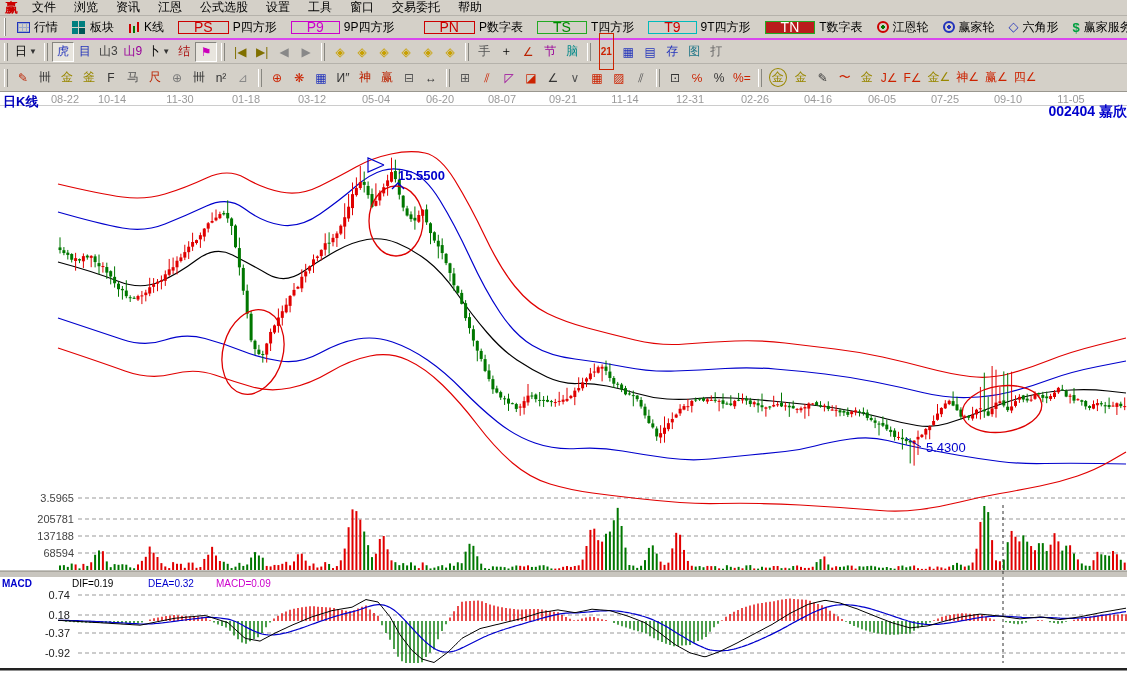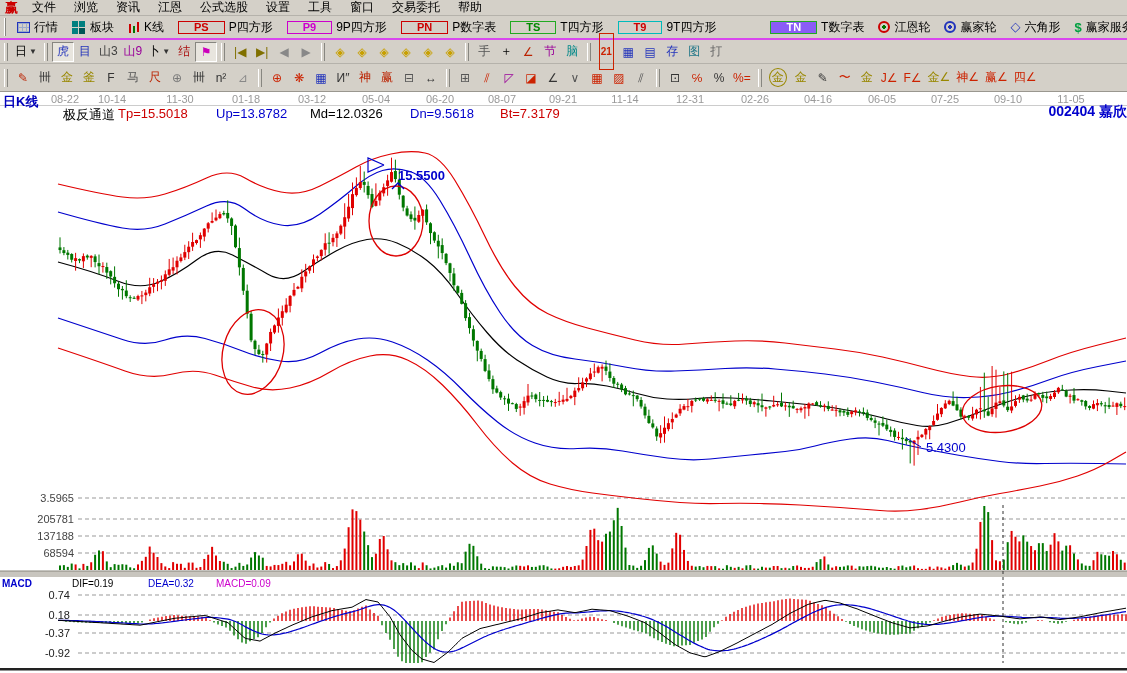--- a/index.html
+++ b/index.html
@@ -8,21 +8,21 @@
 .menubar{height:16px;background:#d4d0c8;display:flex;align-items:center;
   font-size:12px;border-bottom:1px solid #b5b2ab;padding-left:2px}
 .logo{color:#cc0000;font-weight:bold;font-size:13px;padding:0 5px 0 3px}
 .menu-item{padding:0 9px;color:#000;white-space:nowrap}
 .tbar{background:#d4d0c8;display:flex;align-items:center;font-size:12px}
 #tb2{height:24px;border-bottom:2px solid #d946ef}
 #tb3{height:24px;border-bottom:1px solid #b5b2ab}
 #tb4{height:28px;border-bottom:1px solid #9a978f}
 .grip{width:4px;height:18px;border-left:1px solid #fff;border-right:1px solid #878680;margin:0 4px}
 .qitem{display:flex;align-items:center;gap:4px;padding:0 7px;height:22px;white-space:nowrap}
-.qbadge{font-size:11px;font-weight:bold;line-height:11px;padding:0 15px;border:1px solid}
+.qbadge{font-size:14px;font-weight:normal;line-height:11px;padding:0 15px;border:1px solid}
 .tbtn{min-width:22px;height:20px;display:inline-flex;align-items:center;justify-content:center;
   font-size:12px;padding:0 3px;white-space:nowrap}
 .tbtn.pressed{border:1px solid;border-color:#878680 #fff #fff #878680;background:#e8e5de}
 .drop{font-size:8px;color:#333;margin-left:2px}
 .circled{border:1px solid;border-radius:50%;padding:0 2px}
 .chartwrap{position:relative;width:1127px;height:581px;background:#fff}
 #chartsvg{position:absolute;left:0;top:0}
 .plabel{position:absolute;left:3px;top:1px;color:#0000bb;font-weight:bold;font-size:13px}
 .indbar{position:absolute;left:0;top:14px;width:100%;height:16px;font-size:13px}
 .indbar span{position:absolute;white-space:nowrap}
@@ -66,33 +66,33 @@
     </span>
     <span class="qitem">
       <span class="qbadge" style="color: rgb(204, 0, 0); border-color: rgb(204, 0, 0);">PS</span>
       <span>P四方形</span>
     </span>
     <span class="qitem">
       <span class="qbadge" style="color: rgb(204, 0, 204); border-color: rgb(204, 0, 204);">P9</span>
       <span>9P四方形</span>
     </span>
     <span class="qitem">
-      <span class="qbadge" style="color: rgb(204, 0, 0); border-color: rgb(204, 0, 0);">PN</span>
+      <span class="qbadge" style="color: rgb(204, 0, 0); border-color: rgb(204, 0, 0); margin-left: 15px;">PN</span>
       <span>P数字表</span>
     </span>
     <span class="qitem">
       <span class="qbadge" style="color: rgb(0, 136, 0); border-color: rgb(34, 170, 34);">TS</span>
       <span>T四方形</span>
     </span>
     <span class="qitem">
       <span class="qbadge" style="color: rgb(204, 0, 0); border-color: rgb(0, 187, 187);">T9</span>
       <span>9T四方形</span>
     </span>
     <span class="qitem">
-      <span class="qbadge" style="color: rgb(255, 255, 255); border-color: rgb(34, 170, 34); background: #8b5cf6; margin-left: 40px;">TN</span>
+      <span class="qbadge" style="color: rgb(255, 255, 255); border-color: rgb(34, 170, 34); background: #b91c1c;">TN</span>
       <span>T数字表</span>
     </span>
     <span class="qitem">
       <span style="width: 12px; height: 12px; border: 2px solid rgb(204, 0, 0); border-radius: 50%; background: radial-gradient(circle, rgb(0, 119, 0) 0px, rgb(0, 119, 0) 2px, transparent 2px);"></span>
       <span>江恩轮</span>
     </span>
     <span class="qitem">
       <span style="width: 12px; height: 12px; border: 2px solid rgb(34, 51, 187); border-radius: 50%; background: radial-gradient(circle, rgb(34, 51, 187) 0px, rgb(34, 51, 187) 2px, transparent 2px);"></span>
       <span>赢家轮</span>
     </span>
@@ -1487,28 +1487,20 @@
         <ellipse cx="396" cy="129" rx="27" ry="35" fill="none" stroke="#dd0000" stroke-width="1.3" transform="rotate(0 396 129)"></ellipse>
         <ellipse cx="1002" cy="317" rx="40" ry="23" fill="none" stroke="#dd0000" stroke-width="1.3" transform="rotate(-8 1002 317)"></ellipse>
         <text x="398" y="88" font-size="13" font-weight="bold" fill="#0000cc">15.5500</text>
         <text x="926" y="360" font-size="13" fill="#0000cc">5.4300</text>
         <polyline points="384,73 368,66 368,80 384,73" fill="none" stroke="#0000cc" stroke-width="1.2"></polyline>
         <polyline points="392,97 398,91 404,97" fill="none" stroke="#0000cc" stroke-width="1.3"></polyline>
         <line x1="906" y1="346" x2="921" y2="355" stroke="#0000cc" stroke-width="1"></line>
       </g>
     </svg>
   <div class="plabel">日K线</div>
-  <div class="indbar">
-    <span class="i0 black">极反通道</span>
-    <span class="i1 red">Tp=15.5018</span>
-    <span class="i2 blue">Up=13.8782</span>
-    <span class="i3 black">Md=12.0326</span>
-    <span class="i4 blue">Dn=9.5618</span>
-    <span class="i5 red">Bt=7.3179</span>
-  </div>
   <div class="stock">
     <span>002404</span>
     <span>嘉欣</span>
   </div>
   <div class="macdbar">
     <span class="m-label blue">MACD</span>
     <span class="m-dif black">DIF=0.19</span>
     <span class="m-dea blue">DEA=0.32</span>
     <span class="m-macd magenta">MACD=0.09</span>
   </div>

